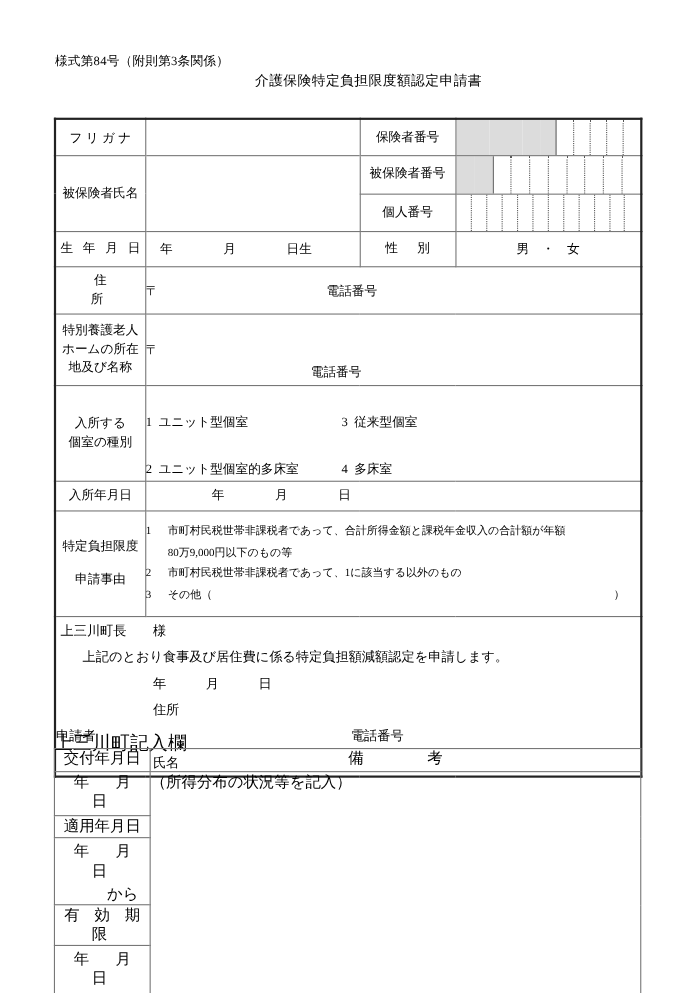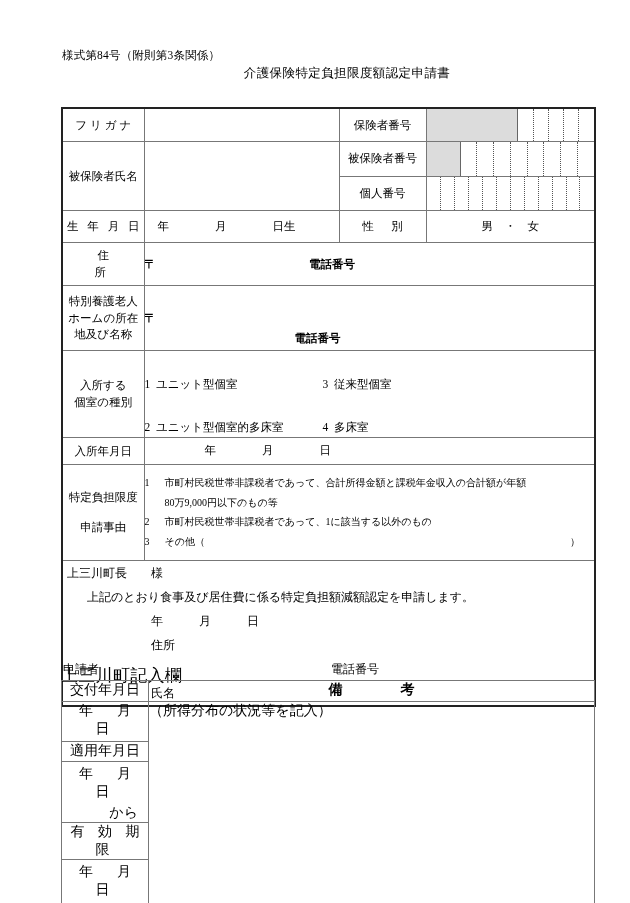--- a/index.html
+++ b/index.html
@@ -10,21 +10,21 @@
   body {
     width: 630px;
     height: 903px;
     font-family: "Liberation Serif", "DejaVu Serif", serif;
     color: #000000;
     position: relative;
     overflow: hidden;
   }
   .page {
     position: absolute;
-    left: 16px; top: 0;
+    left: 4px; top: 0;
     width: 510px;
     height: 903px;
     padding-left: 42px;
   }
 
   
   .form-no {
     position: absolute;
     left: 46px; top: 48px;
     font-size: 11.5px;
@@ -72,21 +72,21 @@
   .lbl-sp {
     text-align: center;
     letter-spacing: 6px;
     text-indent: 6px;
   }
   .lbl-sp3 {
     text-align: center;
     letter-spacing: 3px;
     text-indent: 3px;
   }
-  .cell-pad { padding: 3px 6px; font-weight: bold; }
+  .cell-pad { padding: 3px 6px; }
 
   
   .furi-row td.furi {
     border-bottom: 1px dashed #444;
     height: 22px;
     text-align: center;
     letter-spacing: 3px;
     text-indent: 3px;
   }
   .furi-blank {
@@ -177,21 +177,20 @@
     vertical-align: top;
   }
   .oc { text-align: center; padding: 3px 2px; }
   .oc-sp { letter-spacing: 5px; text-indent: 5px; }
   .oc-right { text-align: right; padding-right: 10px; }
   .bikou-head {
     text-align: center;
     letter-spacing: 10px;
     text-indent: 10px;
     padding: 3px 0;
-    font-weight: bold;
   }
   .bikou-body { padding: 4px 0 0 14px; }
 </style>
 </head>
 <body>
 
 <div class="page">
 
   <div class="form-no">様式第84号（附則第3条関係）</div>
   <div class="title-main">介護保険特定負担限度額認定申請書</div>

